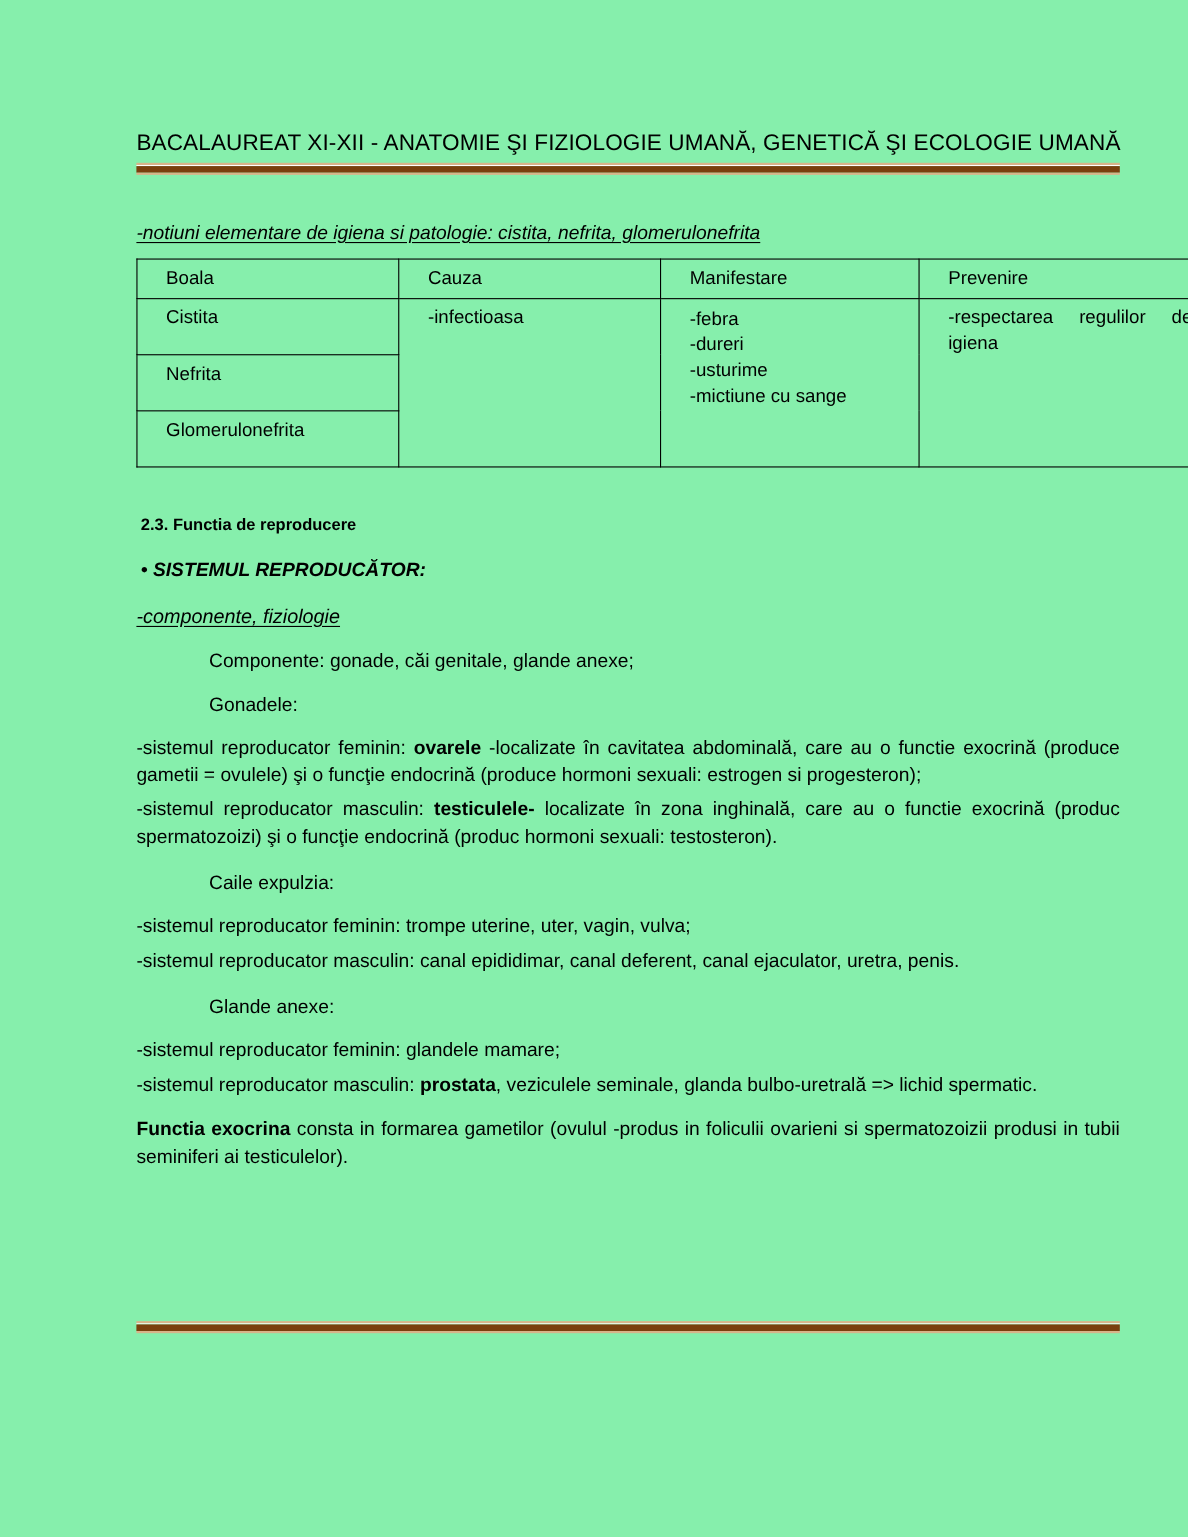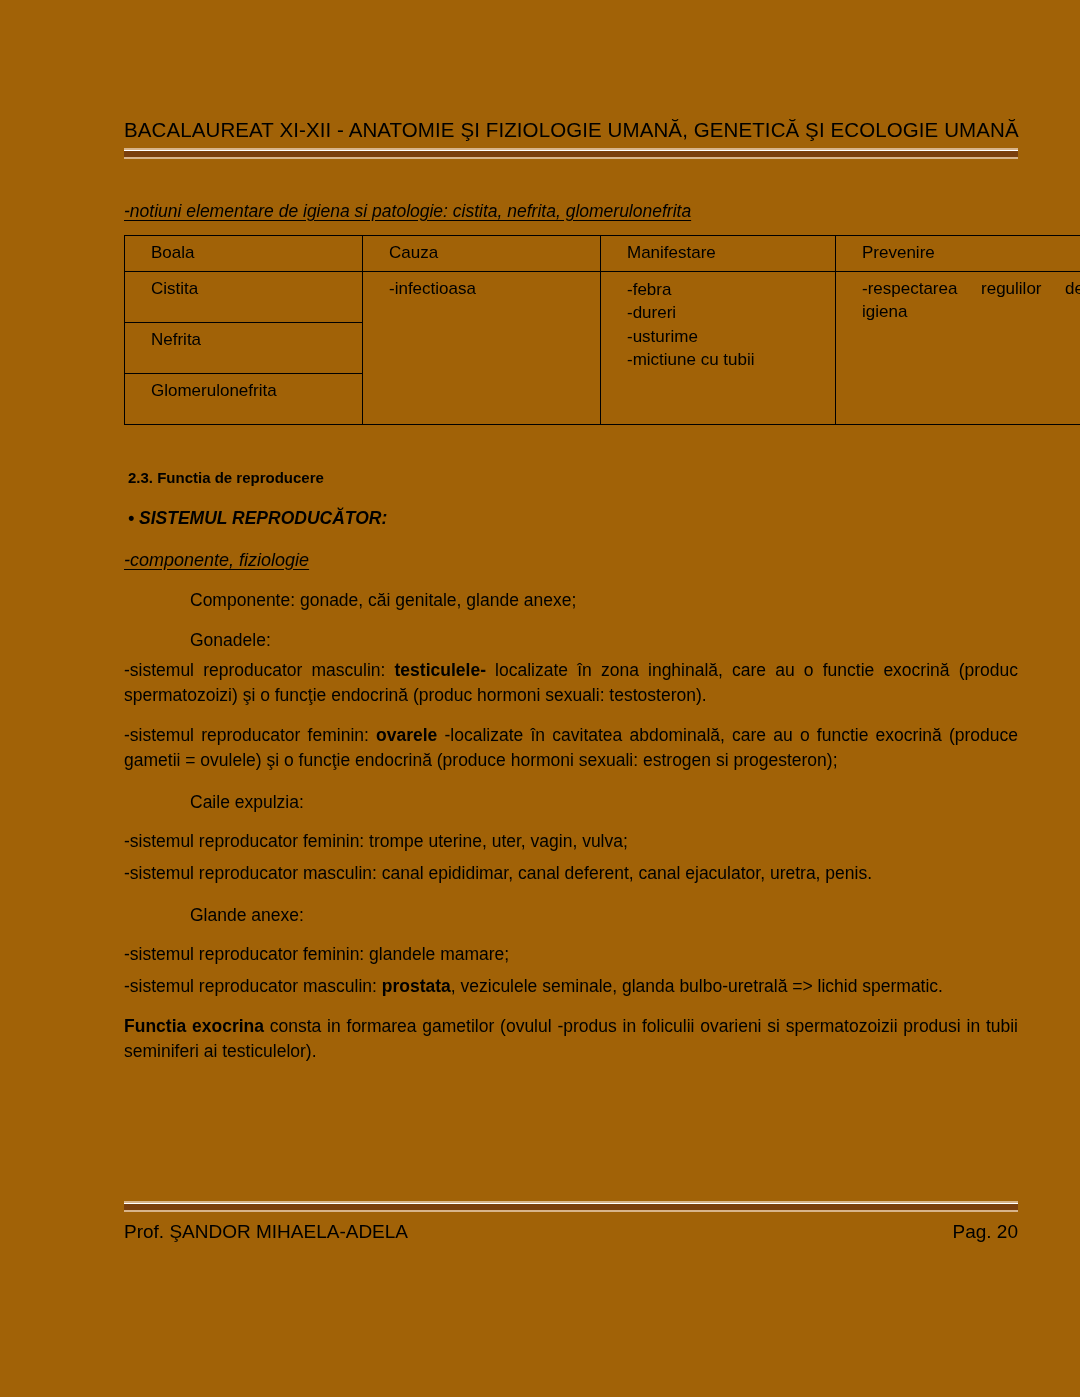--- a/index.html
+++ b/index.html
@@ -13,21 +13,21 @@
     position: relative;
     font-family: "Liberation Sans", sans-serif;
     color: #000000;
     overflow: hidden;
   }
   .page {
     position: absolute;
     left: 0; top: 0;
     width: 1080px;
     height: 1397px;
-    background: #a16207;
+    background: #86efac;
   }
 
   
   .header {
     position: absolute;
     left: 124px;
     top: 118px;
     width: 894px;
   }
   .header-title {
@@ -191,21 +191,21 @@
         <td class="hdr col-prev">Prevenire</td>
       </tr>
       <tr>
         <td class="body-cell col-boala mid-v">Cistita</td>
         <td class="body-cell col-cauza mid-v" rowspan="3">-infectioasa</td>
         <td class="body-cell col-manif" rowspan="3">
           <div class="manif-list">
             <div>-febra</div>
             <div>-dureri</div>
             <div>-usturime</div>
-            <div>-mictiune cu tubii</div>
+            <div>-mictiune cu sange</div>
           </div>
         </td>
         <td class="body-cell col-prev mid-v just" rowspan="3">
           <p>-respectarea regulilor de igiena</p>
         </td>
       </tr>
       <tr>
         <td class="body-cell col-boala mid-v">Nefrita</td>
       </tr>
       <tr>
@@ -217,23 +217,23 @@
     <div class="sec-num">2.3. Functia de reproducere</div>
 
     <div class="bullet-head">• SISTEMUL REPRODUCĂTOR:</div>
 
     <div class="comp-underline">-componente, fiziologie</div>
 
     <div class="indent-line"><b>Componente:</b><span> gonade, căi genitale, glande anexe;</span></div>
 
     <div class="indent-line"><b>Gonadele</b><span>:</span></div>
 
+    <p class="para"><span>-sistemul reproducator feminin: </span><b>ovarele</b><span> -localizate în cavitatea abdominală, care au o functie exocrină (produce gametii = ovulele) şi o funcţie endocrină (produce hormoni sexuali: estrogen si progesteron);</span></p>
+
     <p class="para tight"><span>-sistemul reproducator masculin: </span><b>testiculele-</b><span> localizate în zona inghinală,  care au o functie exocrină (produc spermatozoizi) şi o funcţie endocrină (produc hormoni sexuali: testosteron).</span></p>
-
-    <p class="para"><span>-sistemul reproducator feminin: </span><b>ovarele</b><span> -localizate în cavitatea abdominală, care au o functie exocrină (produce gametii = ovulele) şi o funcţie endocrină (produce hormoni sexuali: estrogen si progesteron);</span></p>
 
     <div class="indent-line"><b>Caile expulzia</b><span>:</span></div>
 
     <p class="para">-sistemul reproducator feminin: trompe uterine, uter, vagin, vulva;</p>
 
     <p class="para tight">-sistemul reproducator masculin: canal epididimar, canal deferent, canal ejaculator, uretra, penis.</p>
 
     <div class="indent-line"><b>Glande anexe</b><span>:</span></div>
 
     <p class="para">-sistemul reproducator feminin: glandele mamare;</p>
@@ -246,19 +246,15 @@
 
   </div>
 
   <div class="footer">
     <div class="rule">
       <div class="r-thin-top"></div>
       <div class="r-gap"></div>
       <div class="r-thick"></div>
       <div class="r-thin-bot"></div>
     </div>
-    <div class="footer-row">
-      <div class="footer-name">Prof. ŞANDOR MIHAELA-ADELA</div>
-      <div class="footer-page">Pag. 20</div>
-    </div>
   </div>
 
 </div>
 
 </body></html>

